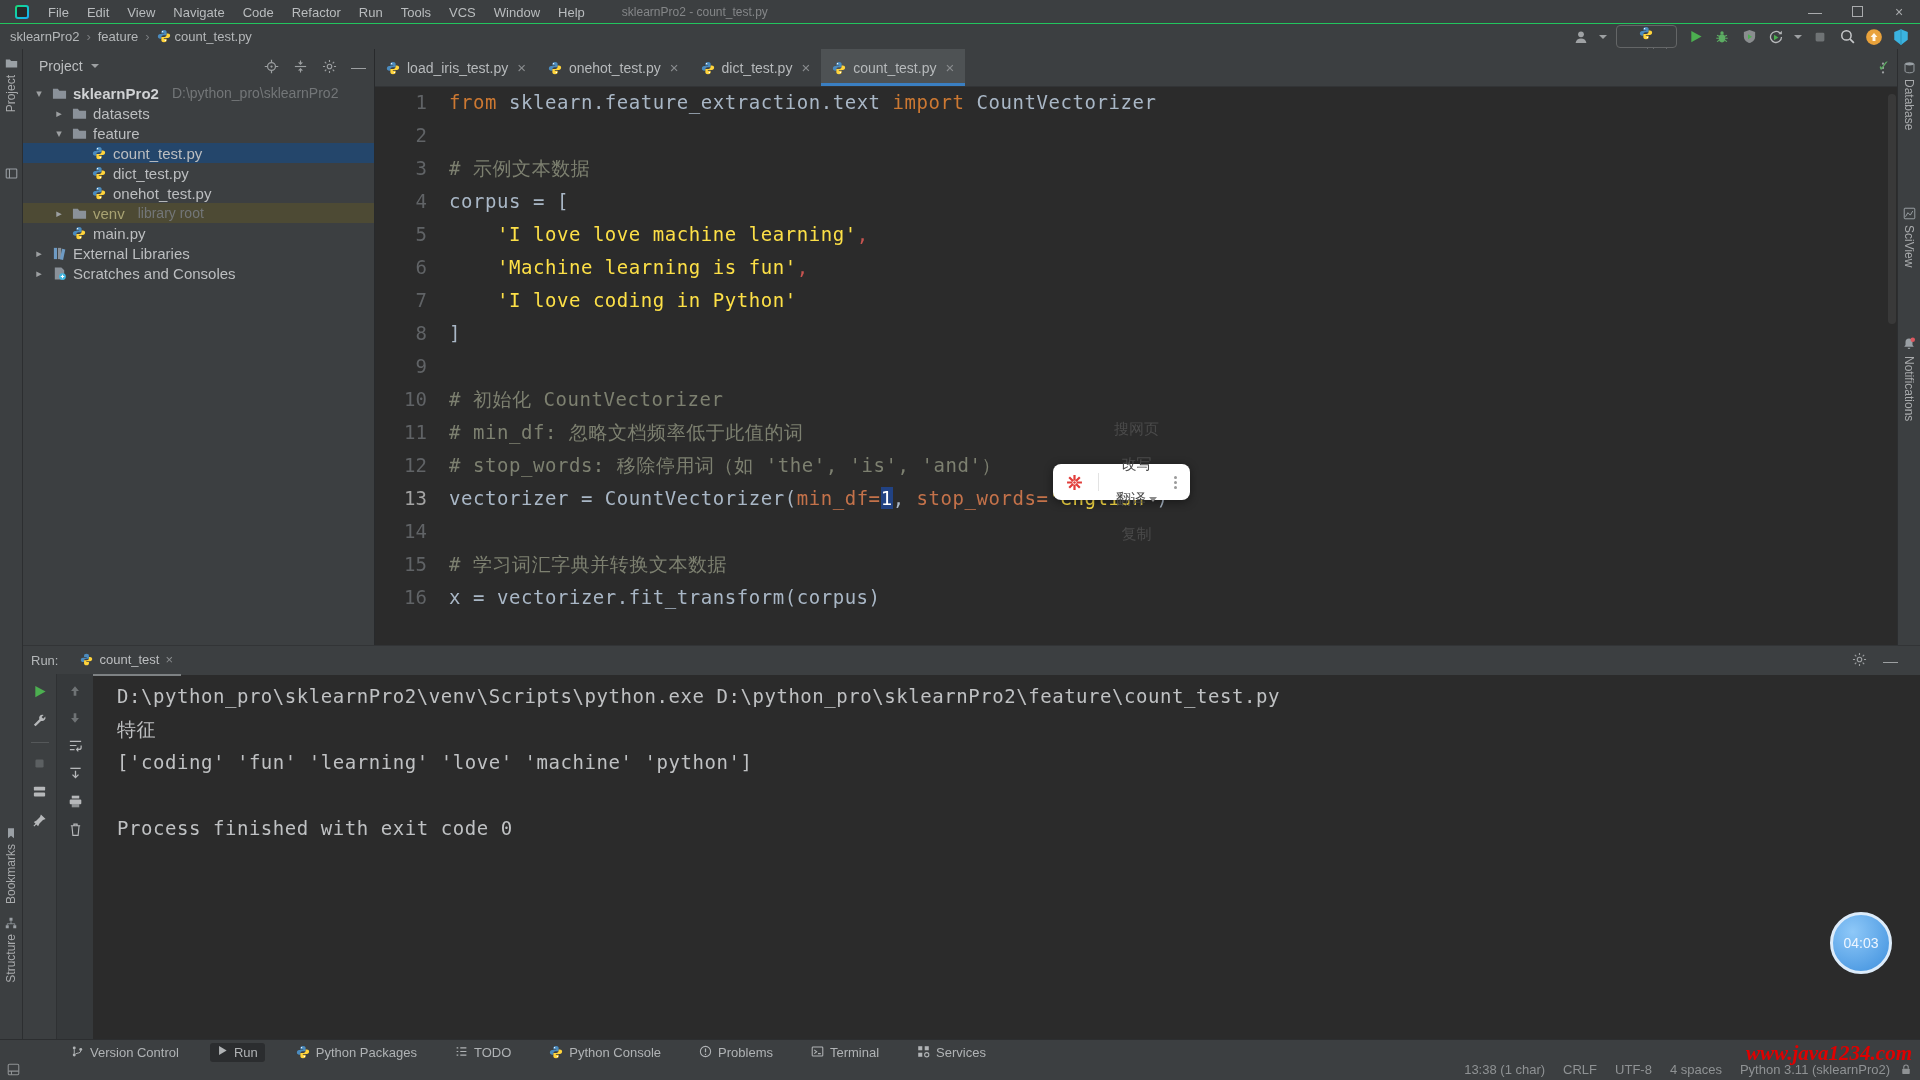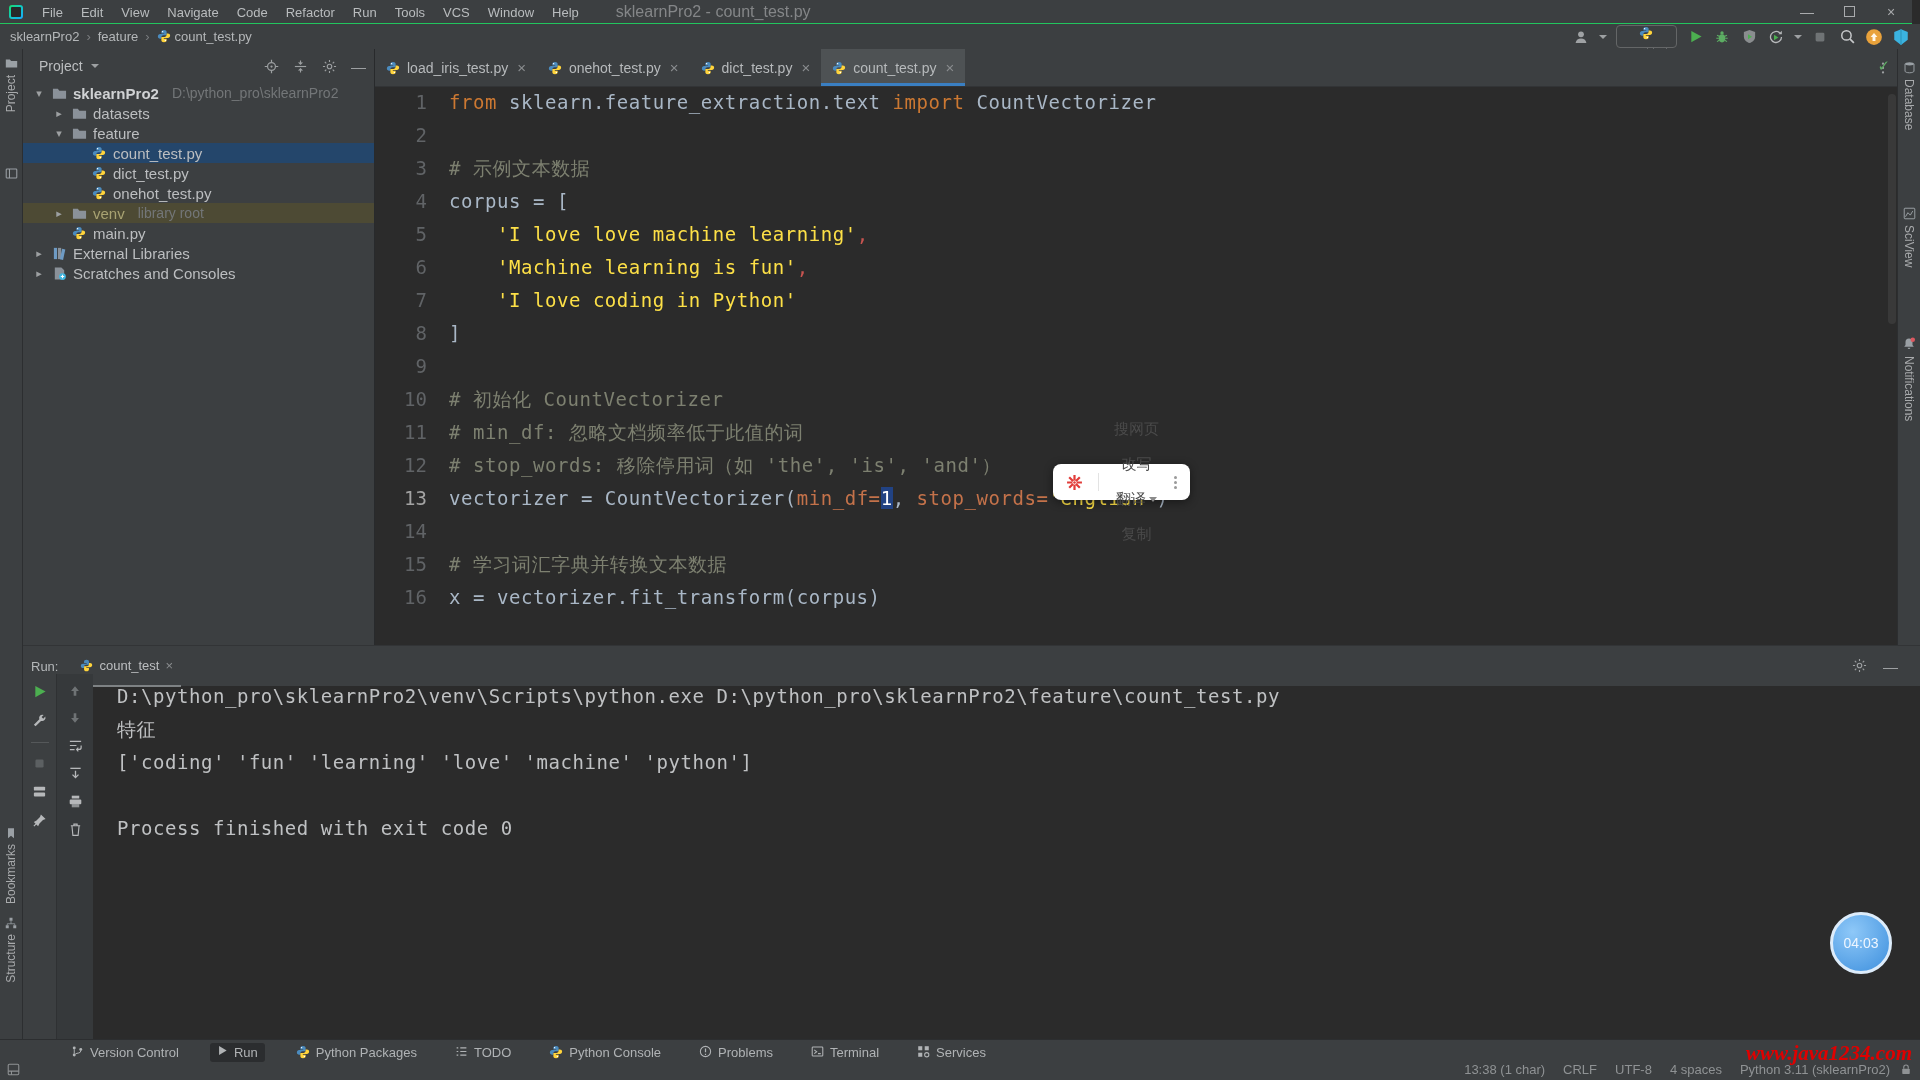--- a/index.html
+++ b/index.html
@@ -1,26 +1,26 @@
 <!DOCTYPE html>
 <html><head>
 <meta charset="utf-8">
 <style>
   html,body{margin:0;padding:0;background:#1a1a1a;}
   #app{position:relative;width:1920px;height:1080px;background:#2b2b2b;overflow:hidden;
        font-family:"Liberation Sans",sans-serif;color:#bbbbbb;-webkit-font-smoothing:antialiased;}
   svg{display:block;}
   
-  #titlebar{position:absolute;left:0;top:0;right:8px;height:23px;background:#3c3f41;
-            border-bottom:7px solid #22c55e;display:flex;align-items:center;}
+  #titlebar{position:absolute;left:0;top:0;right:0;height:23px;background:#3c3f41;
+            border-bottom:7px solid #22c55e;display:flex;align-items:center;padding-left:6px;}
   #pc-logo{width:14px;height:14px;margin:0 10px 0 9px;border-radius:3px;
            background:linear-gradient(135deg,#1bd96a,#0fc9c3,#1aa7ff);position:relative;}
   #pc-logo::after{content:"";position:absolute;inset:2px;background:#27292a;border-radius:1px;}
   .menu-item{font-size:13px;color:#b9bcbe;padding:0 9px;cursor:default;}
-  #win-title{font-size:16px;color:#848688;margin-left:28px;}
+  #win-title{font-size:12px;color:#848688;margin-left:28px;}
   #win-controls{margin-left:auto;display:flex;align-items:center;height:100%;}
   .winbtn{width:42px;height:100%;display:flex;align-items:center;justify-content:center;color:#a9abad;font-size:14px;}
   .sq{width:9px;height:9px;border:1px solid #a9abad;display:inline-block;}
   
   #toolbar{position:absolute;left:0;top:24px;right:0;height:25px;background:#3c3f41;
            border-bottom:1px solid #2c2e30;display:flex;align-items:center;}
   #breadcrumbs{display:flex;align-items:center;gap:7px;padding-left:10px;font-size:13px;color:#b4b7b9;}
   .crumb-sep{color:#7a7d7f;}
   #tb-right{margin-left:auto;display:flex;align-items:center;gap:9px;padding-right:10px;}
   #run-config{display:flex;align-items:center;gap:7px;height:21px;border:1px solid #646667;
@@ -67,21 +67,21 @@
   #rightstrip{position:absolute;right:0;top:49px;width:22px;bottom:41px;background:#3c3f41;border-left:1px solid #2c2e30;}
   
   #popup{position:absolute;left:1053px;top:464px;height:36px;background:#ffffff;border-radius:8px;
          box-shadow:0 2px 10px rgba(0,0,0,.45);display:flex;align-items:center;gap:15px;padding:0 13px;z-index:30;}
   .pop-item{font-size:15px;color:#4a4a4a;display:flex;align-items:center;gap:3px;}
   .pop-caret{width:0;height:0;border-left:4px solid transparent;border-right:4px solid transparent;border-top:5px solid #8a8a8a;}
   .pop-dots{display:flex;flex-direction:column;gap:2px;}
   .pop-dots i{width:3px;height:3px;border-radius:50%;background:#9a9a9a;}
   
   #runpanel{position:absolute;left:23px;top:645px;right:0;height:395px;background:#2b2b2b;border-top:1px solid #323436;}
-  #run-header{height:40px;background:#3c3f41;display:flex;align-items:center;padding:0 8px;font-size:13px;}
+  #run-header{height:29px;background:#3c3f41;display:flex;align-items:center;padding:0 8px;font-size:13px;}
   #run-label{color:#b4b7b9;margin-right:14px;}
   #run-tab{display:flex;align-items:center;gap:6px;height:100%;padding:0 8px;border-bottom:2px solid #7e8284;color:#bcbec0;}
   #run-hdr-icons{margin-left:auto;display:flex;gap:16px;padding-right:14px;}
   #run-toolbar1{position:absolute;left:0;top:28px;bottom:0;width:33px;background:#3c3f41;border-right:1px solid #2f3133;
                 display:flex;flex-direction:column;align-items:center;gap:14px;padding-top:10px;}
   #run-toolbar2{position:absolute;left:34px;top:28px;bottom:0;width:36px;background:#36393b;
                 display:flex;flex-direction:column;align-items:center;gap:13px;padding-top:10px;}
   .tsep{width:18px;height:1px;background:#55585a;}
   #console{position:absolute;left:72px;top:28px;right:0;bottom:0;padding:6px 0 0 22px;
            font-family:"DejaVu Sans Mono",monospace;font-size:19px;letter-spacing:.55px;line-height:33px;color:#bfc1c3;white-space:pre;}

